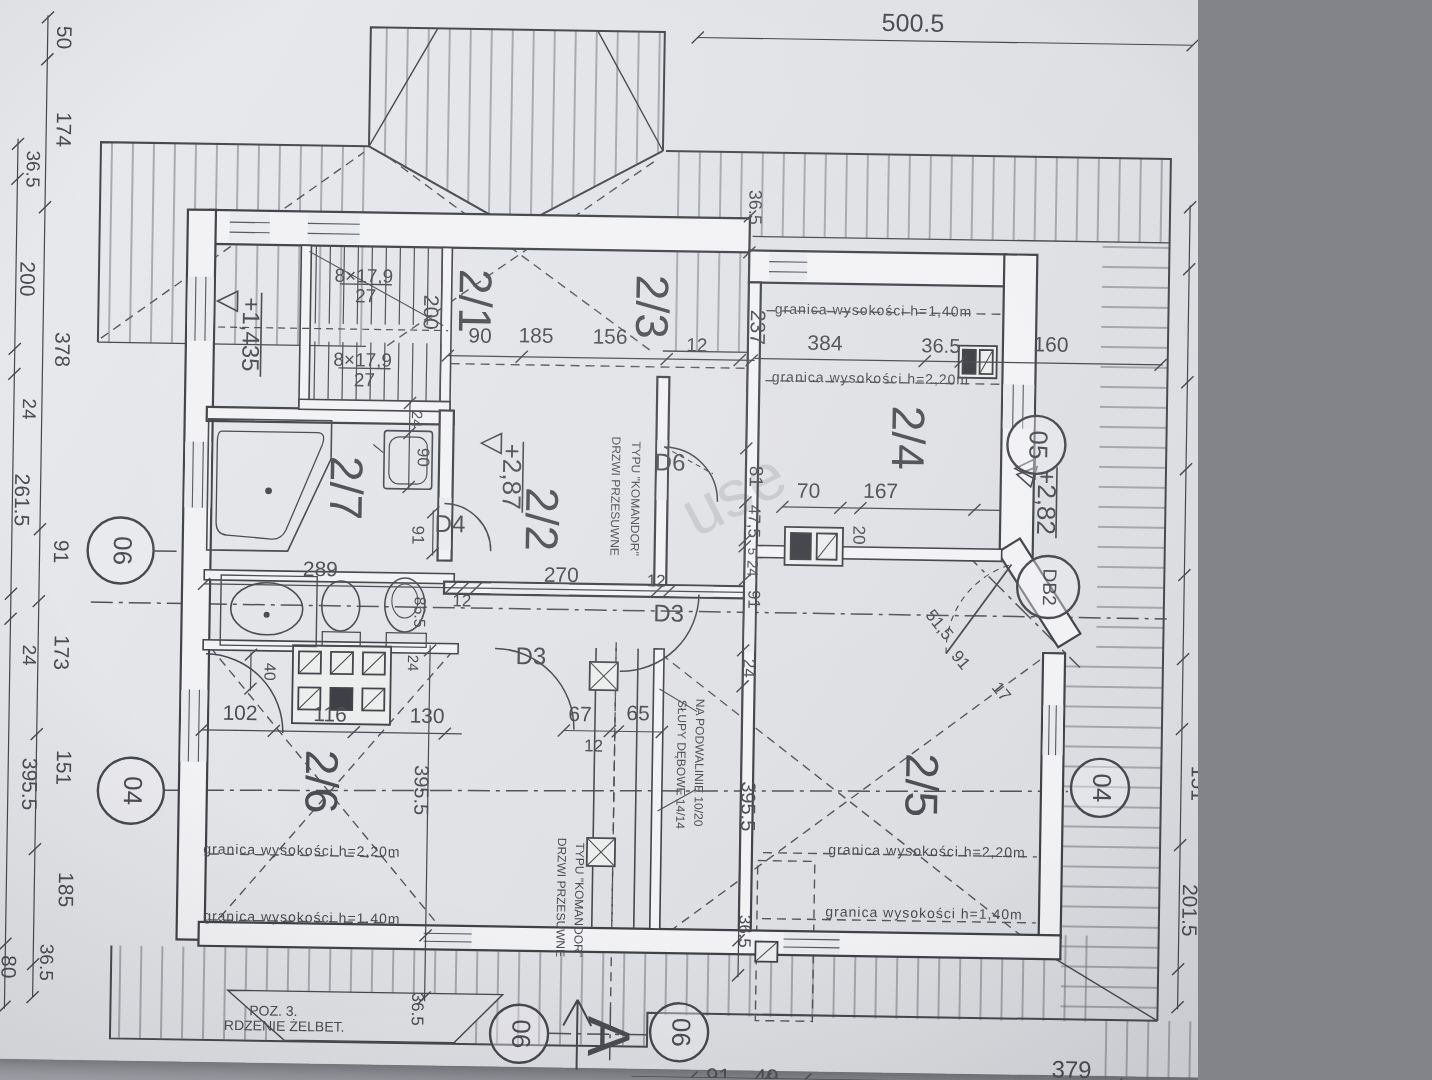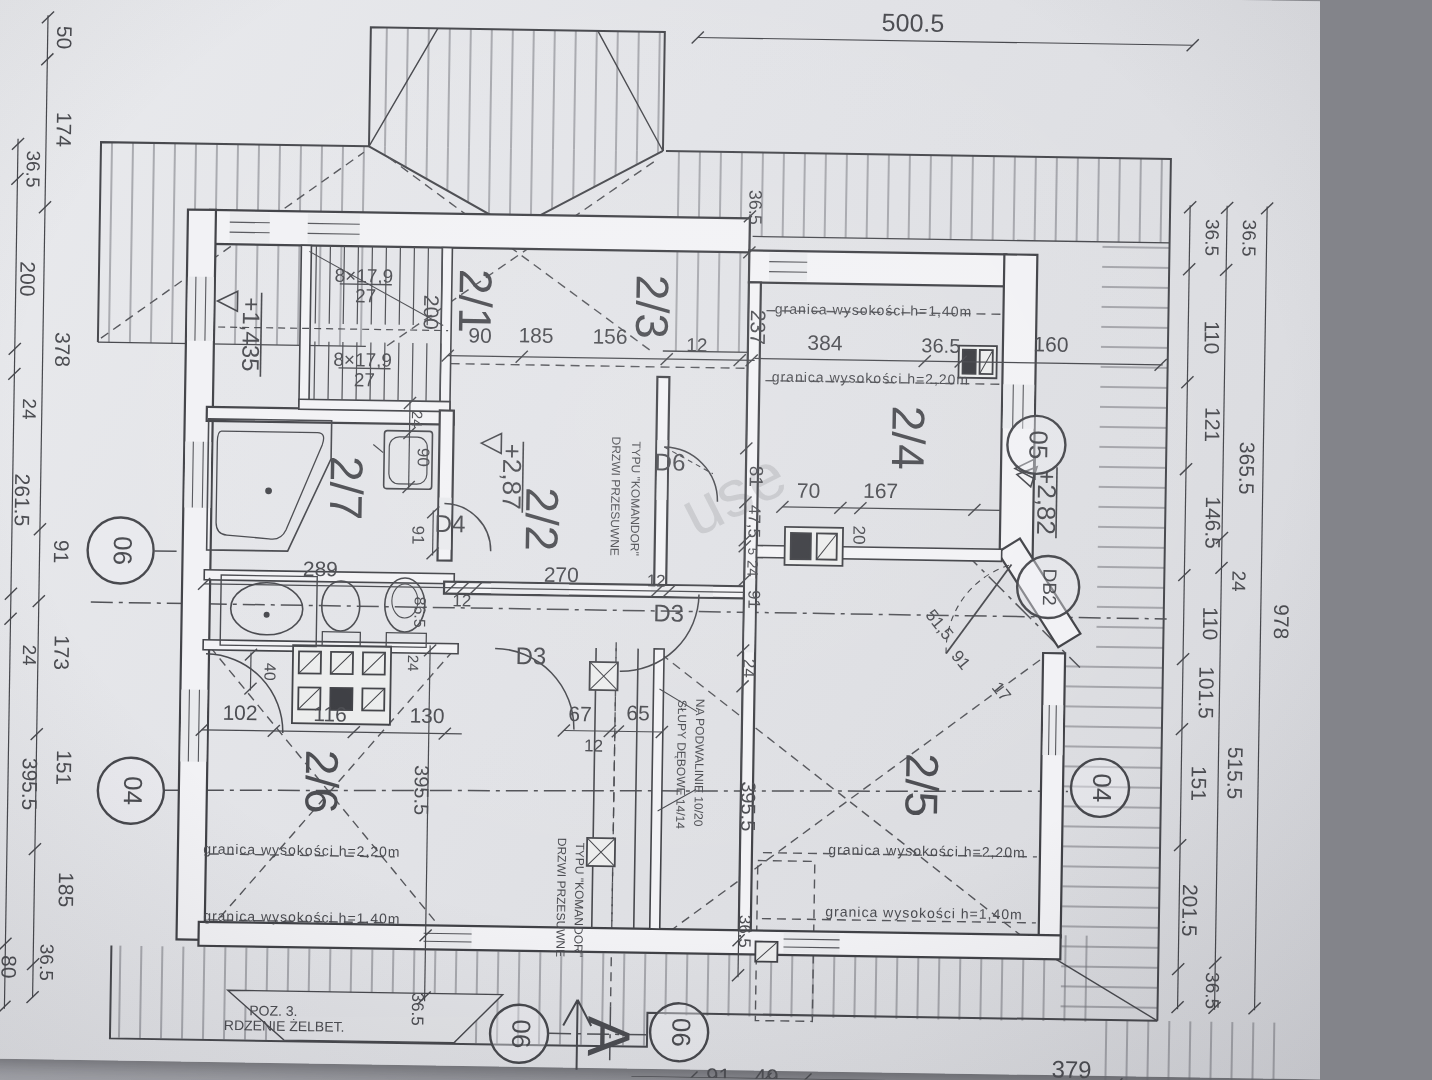--- a/index.html
+++ b/index.html
@@ -1,16 +1,16 @@
 <!DOCTYPE html>
 <html><head>
 <meta charset="utf-8">
 <style>
   html,body{margin:0;padding:0;background:#83848a;}
-  .stage{position:relative;width:1320px;height:1080px;overflow:hidden;
+  .stage{position:relative;width:1198px;height:1080px;overflow:hidden;
          background:linear-gradient(150deg,#86878d 0%,#9a9ba1 22%,#a3a4aa 55%,#8e8f95 100%);
          font-family:"Liberation Sans", sans-serif;}
   .paper{position:absolute;left:-14px;top:-8px;width:1480px;height:1078px;
          background:linear-gradient(118deg,#e9eaed 0%,#e2e3e7 38%,#dcdde1 72%,#d3d4d9 100%);
          transform:rotate(0.9deg);transform-origin:50% 50%;
          box-shadow:0 4px 22px rgba(20,20,25,.45);}
   .vignette{position:absolute;inset:0;pointer-events:none;
          background:radial-gradient(ellipse at 45% 40%, rgba(255,255,255,0.10) 0%, rgba(0,0,0,0) 55%, rgba(40,40,48,0.13) 100%);}
   svg text{fill:#4b4c51;}
 </style>

